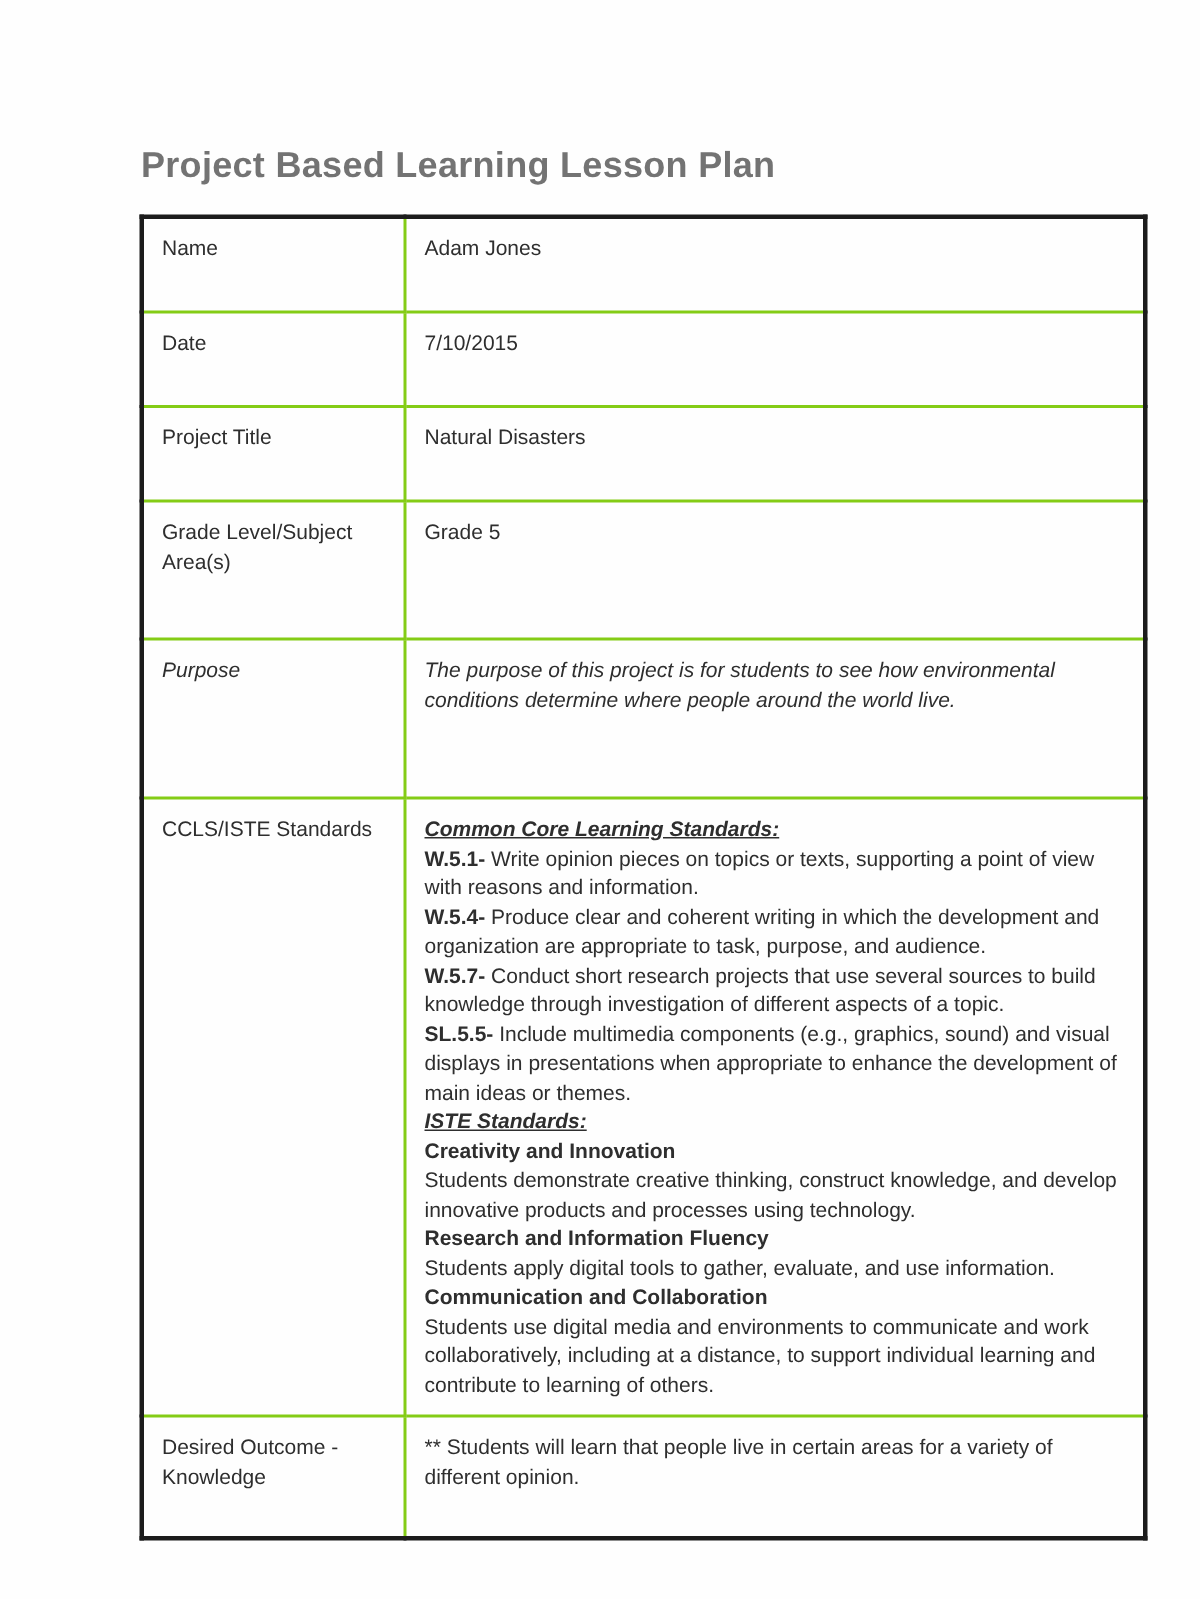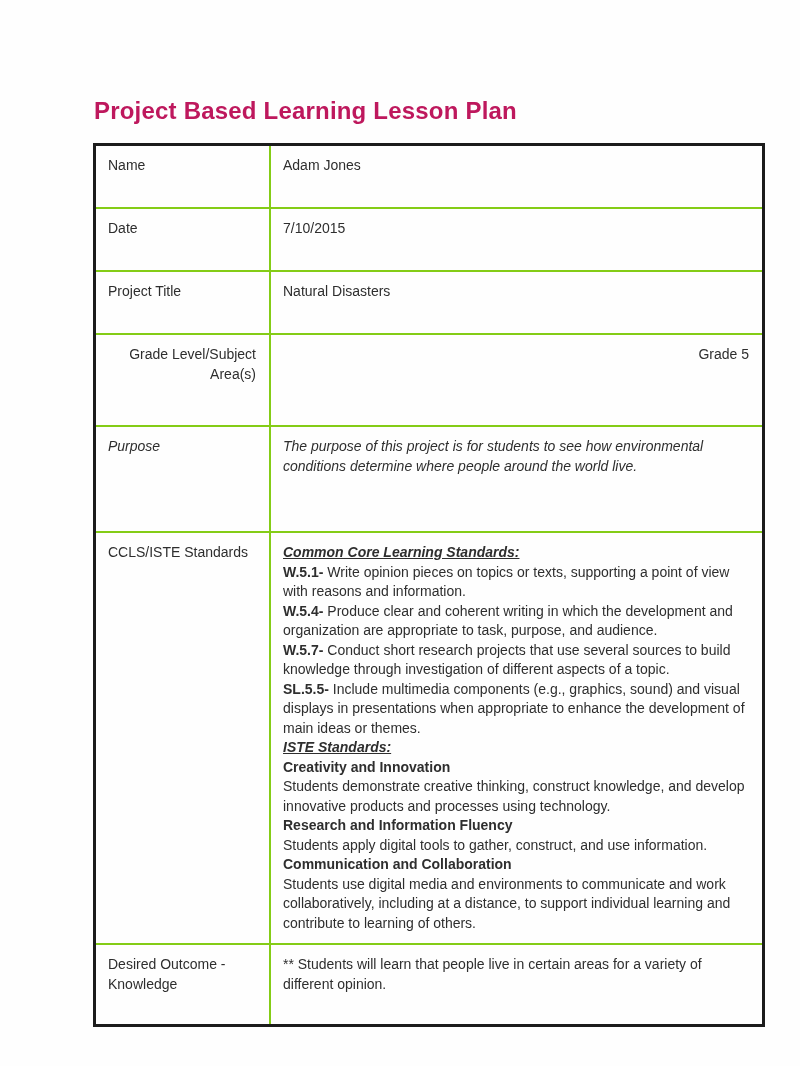--- a/index.html
+++ b/index.html
@@ -16,21 +16,21 @@
     color: #2e2e2e;
     overflow: hidden;
   }
   .doc-title {
     position: absolute;
     left: 94px;
     top: 97px;
     margin: 0;
     font-size: 24px;
     font-weight: bold;
-    color: #be185d;
+    color: #737373;
     letter-spacing: 0.2px;
     white-space: nowrap;
   }
   table.lesson-table {
     position: absolute;
     left: 93px;
     top: 143px;
     width: 614px;
     border-collapse: collapse;
     border: 3px solid #1c1c1c;
@@ -39,21 +39,21 @@
     table-layout: fixed;
   }
   table.lesson-table td {
     border: 2px solid #84cc16;
     vertical-align: top;
     padding: 10px 13px 10px 12px;
   }
   td.label-cell { width: 148px; }
   td.value-cell { width: 466px; }
   tr.r-small  td { height: 41px; }
-  tr.r-grade  td { height: 70px; text-align: right; }
+  tr.r-grade  td { height: 70px; }
   tr.r-purpose td { height: 84px; font-style: italic; }
   tr.r-outcome td { height: 59px; }
   .std-block p { margin: 0; }
   .b { font-weight: bold; }
   .u { text-decoration: underline; font-style: italic; }
 </style>
 </head>
 <body>
 
 <div class="page">
@@ -87,21 +87,21 @@
         <td class="value-cell std-block">
           <p class="b u">Common Core Learning Standards:</p>
           <p><b>W.5.1-</b><span> Write opinion pieces on topics or texts, supporting a point of view with reasons and information.</span></p>
           <p><b>W.5.4-</b><span> Produce clear and coherent writing in which the development and organization are appropriate to task, purpose, and audience.</span></p>
           <p><b>W.5.7-</b><span> Conduct short research projects that use several sources to build knowledge through investigation of different aspects of a topic.</span></p>
           <p><b>SL.5.5-</b><span> Include multimedia components (e.g., graphics, sound) and visual displays in presentations when appropriate to enhance the development of main ideas or themes.</span></p>
           <p class="b u">ISTE Standards:</p>
           <p class="b">Creativity and Innovation</p>
           <p>Students demonstrate creative thinking, construct knowledge, and develop innovative products and processes using technology.</p>
           <p class="b">Research and Information Fluency</p>
-          <p>Students apply digital tools to gather, construct, and use information.</p>
+          <p>Students apply digital tools to gather, evaluate, and use information.</p>
           <p class="b">Communication and Collaboration</p>
           <p>Students use digital media and environments to communicate and work collaboratively, including at a distance, to support individual learning and contribute to learning of others.</p>
         </td>
       </tr>
       <tr class="r-outcome">
         <td class="label-cell">Desired Outcome - Knowledge</td>
         <td class="value-cell">** Students will learn that people live in certain areas for a variety of different opinion.</td>
       </tr>
     </tbody>
   </table>

